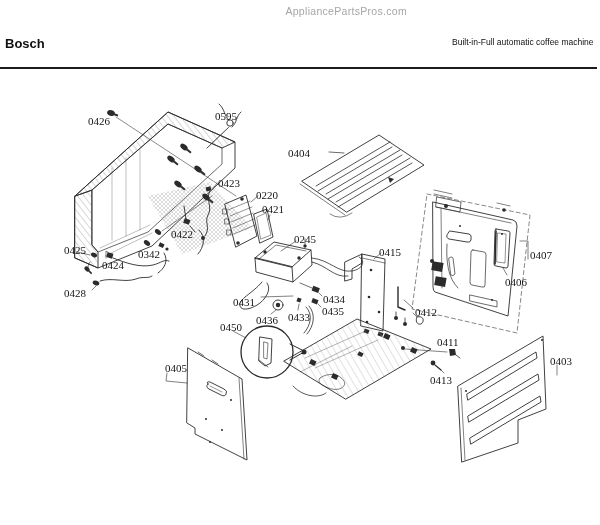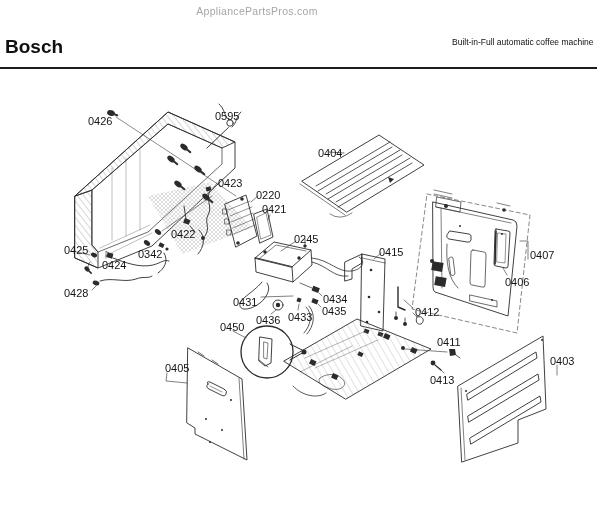--- a/index.html
+++ b/index.html
@@ -1,23 +1,23 @@
 <!DOCTYPE html>
 <html><head>
 <meta charset="utf-8">
 <style>
   html,body{margin:0;padding:0;background:#fff;}
   .page{position:relative;width:600px;height:525px;background:#fff;overflow:hidden;
         font-family:"Liberation Sans", sans-serif;}
-  .watermark{position:absolute;left:107px;top:5px;width:300px;text-align:center;
+  .watermark{position:absolute;left:107px;top:5px;width:300px;text-align:right;
              font-size:10.5px;letter-spacing:.3px;color:#a6a6a6;}
-  .brand{position:absolute;left:5px;top:36px;font-size:19px;font-weight:bold;color:#101010;}
+  .brand{position:absolute;left:5px;top:36px;font-size:13px;font-weight:bold;color:#101010;}
   .doc-title{position:absolute;left:452px;top:35px;font-size:8.5px;line-height:14px;color:#101010;text-align:center;}
   .rule{position:absolute;left:0;top:67px;width:597px;height:2px;background:#1c1c1c;}
-  .diagram{position:absolute;left:0;top:0;width:600px;height:377px;}
+  .diagram{position:absolute;left:0;top:0;width:600px;height:377px;font-family:Liberation Serif, serif;}
   .diagram svg{position:absolute;left:0;top:0;}
   .part-label{position:absolute;font-size:11px;color:#141414;white-space:nowrap;}
 </style>
 </head>
 <body>
 
 <div class="page">
 
   <div class="watermark">AppliancePartsPros.com</div>
 
@@ -306,21 +306,21 @@
     <span class="part-label" style="left:88px;top:115px">0426</span>
     <span class="part-label" style="left:215px;top:110px">0595</span>
     <span class="part-label" style="left:218px;top:177px">0423</span>
     <span class="part-label" style="left:256px;top:189px">0220</span>
     <span class="part-label" style="left:262px;top:203px">0421</span>
     <span class="part-label" style="left:171px;top:228px">0422</span>
     <span class="part-label" style="left:138px;top:248px">0342</span>
     <span class="part-label" style="left:64px;top:244px">0425</span>
     <span class="part-label" style="left:102px;top:259px">0424</span>
     <span class="part-label" style="left:64px;top:287px">0428</span>
-    <span class="part-label" style="left:318px;top:147px">0404</span>
+    <span class="part-label" style="left:288px;top:147px">0404</span>
     <span class="part-label" style="left:294px;top:233px">0245</span>
     <span class="part-label" style="left:233px;top:296px">0431</span>
     <span class="part-label" style="left:256px;top:314px">0436</span>
     <span class="part-label" style="left:288px;top:311px">0433</span>
     <span class="part-label" style="left:323px;top:293px">0434</span>
     <span class="part-label" style="left:322px;top:305px">0435</span>
     <span class="part-label" style="left:379px;top:246px">0415</span>
     <span class="part-label" style="left:220px;top:321px">0450</span>
     <span class="part-label" style="left:530px;top:249px">0407</span>
     <span class="part-label" style="left:505px;top:276px">0406</span>

